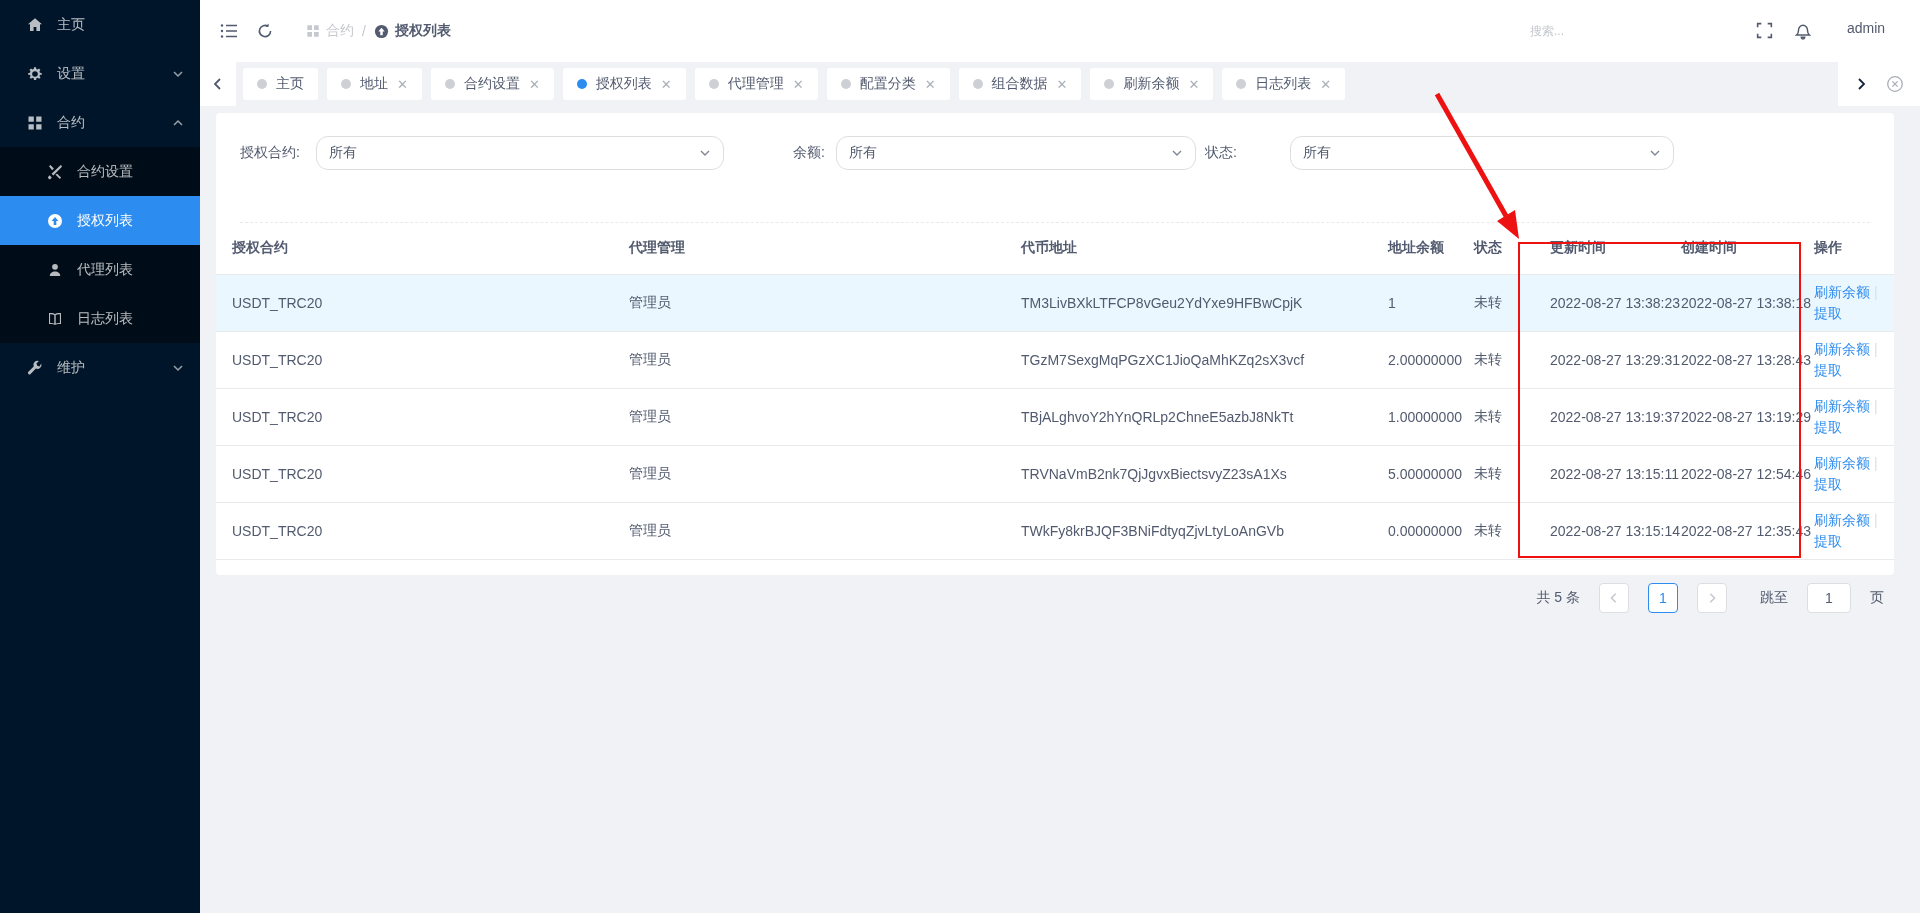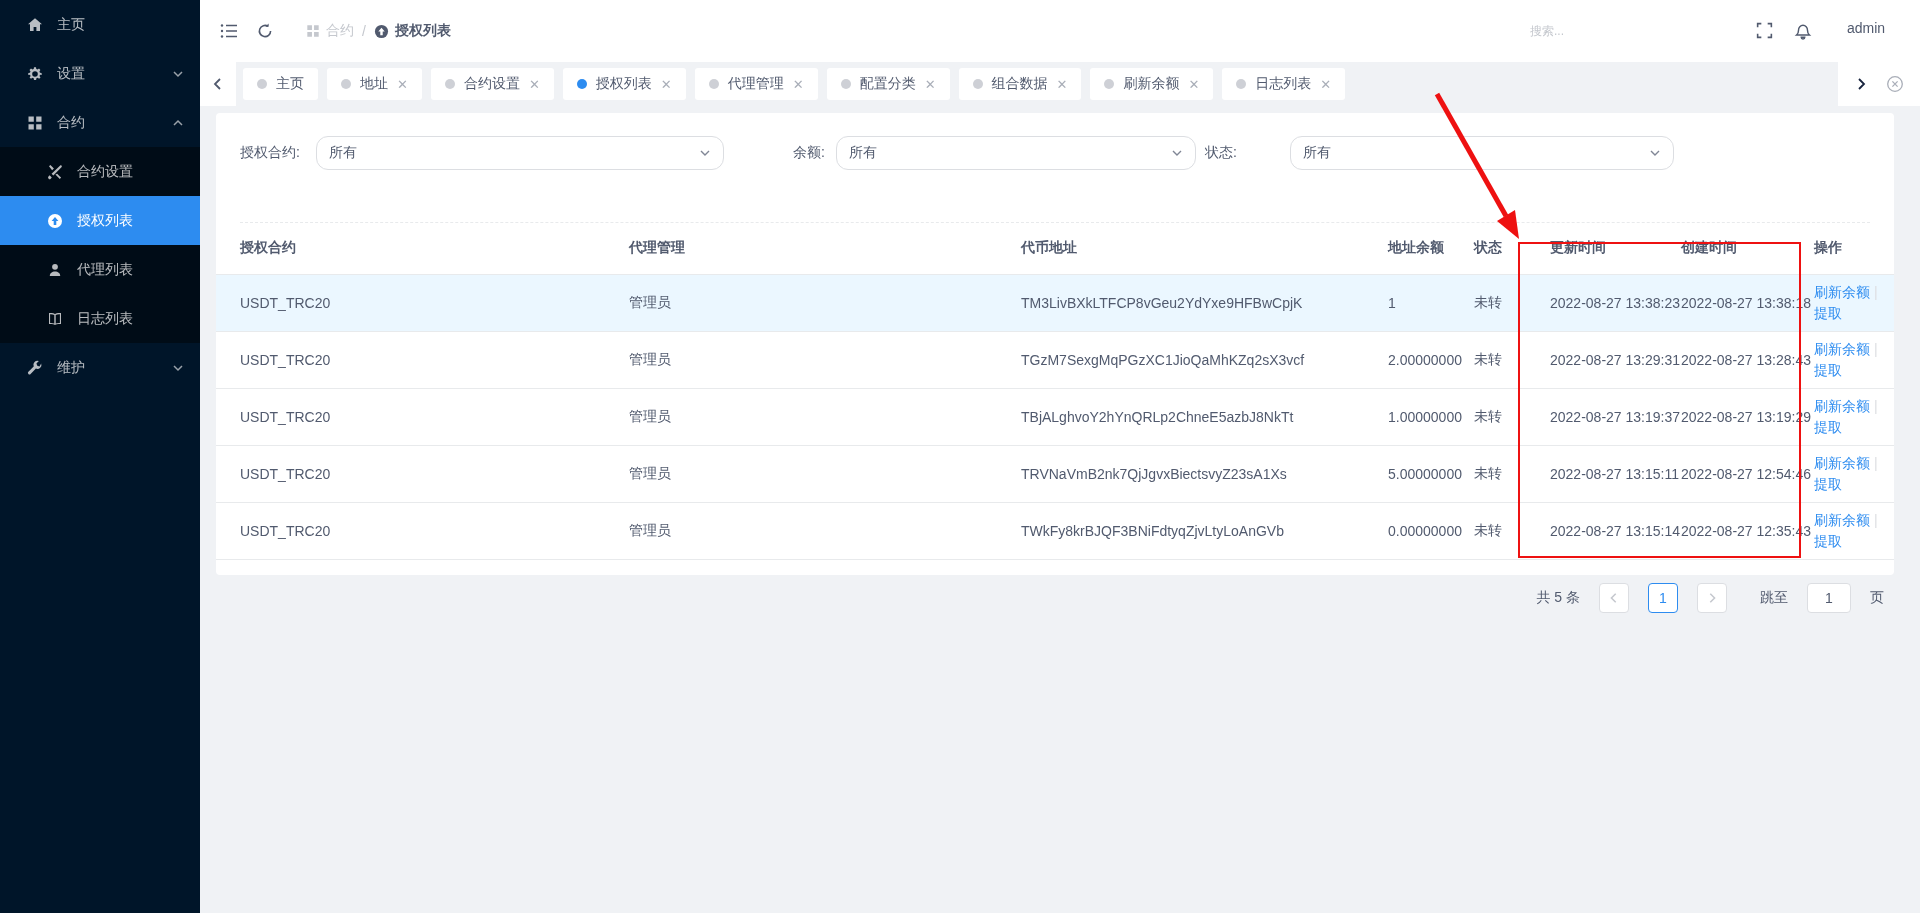--- a/index.html
+++ b/index.html
@@ -56,21 +56,21 @@
   .filter-label { position:absolute; top:31px; color:#515a6e; }
   .select { position:absolute; top:23px; height:34px; border:1px solid #dcdee2; border-radius:12px; background:#fff;
             display:flex; align-items:center; justify-content:space-between; padding:0 12px; color:#515a6e; cursor:pointer; }
   .select .chevd { color:#808695; }
   .dashed-divider { position:absolute; top:109px; left:24px; width:1630px; border-top:1px dashed #e8eaec; }
 
   .data-table { position:absolute; top:110px; left:0; width:1678px; border-collapse:collapse; table-layout:fixed;
                 font-size:14px; color:#515a6e; }
   .data-table thead td { height:51px; font-weight:bold; border-bottom:1px solid #e8eaec; }
   .data-table tbody td { height:57px; border-bottom:1px solid #e8eaec; }
-  .data-table td:first-child { padding-left:24px; }
+  .data-table td:first-child { padding-left:16px; }
   .data-table tr.highlight { background:#ebf7ff; }
   .addr { white-space:nowrap; overflow:hidden;margin-left:36px; }
   .ops { white-space:nowrap; line-height:21px; }
   .link { color:#2d8cf0; cursor:pointer; text-decoration:none; }
   .op-sep { color:#dcdee2; }
 
   .pagination { position:absolute; right:10px; top:470px; height:30px; display:flex; align-items:center; gap:19px; }
   .pg-btn { width:30px; height:30px; border:1px solid #dcdee2; border-radius:4px; background:#fff;
             display:flex; align-items:center; justify-content:center; color:#c5c8ce; cursor:pointer; }
   .pg-btn.current { border-color:#2d8cf0; color:#2d8cf0; }

